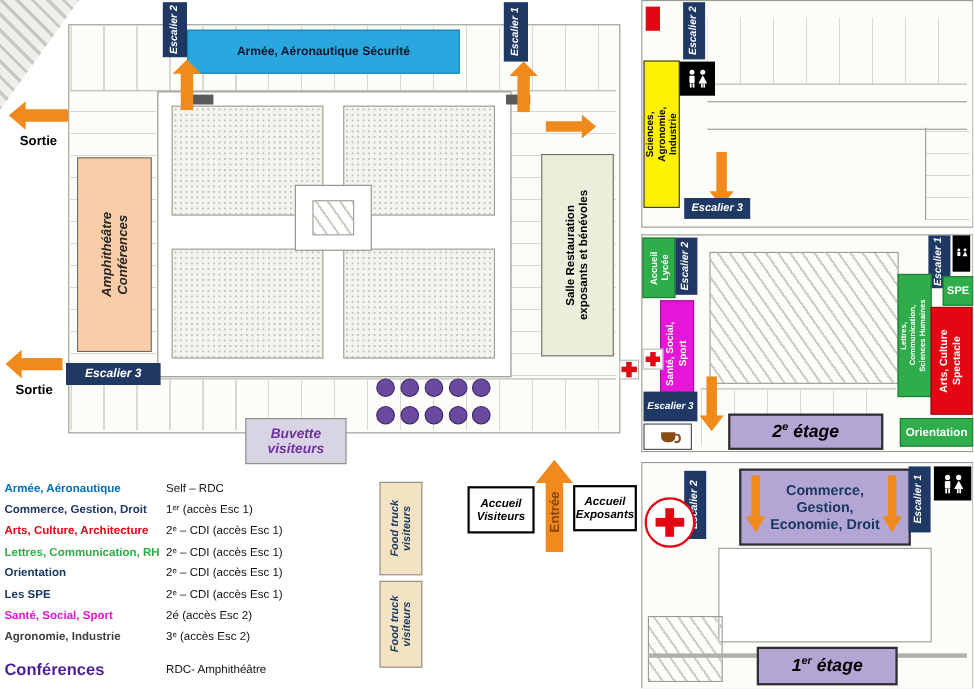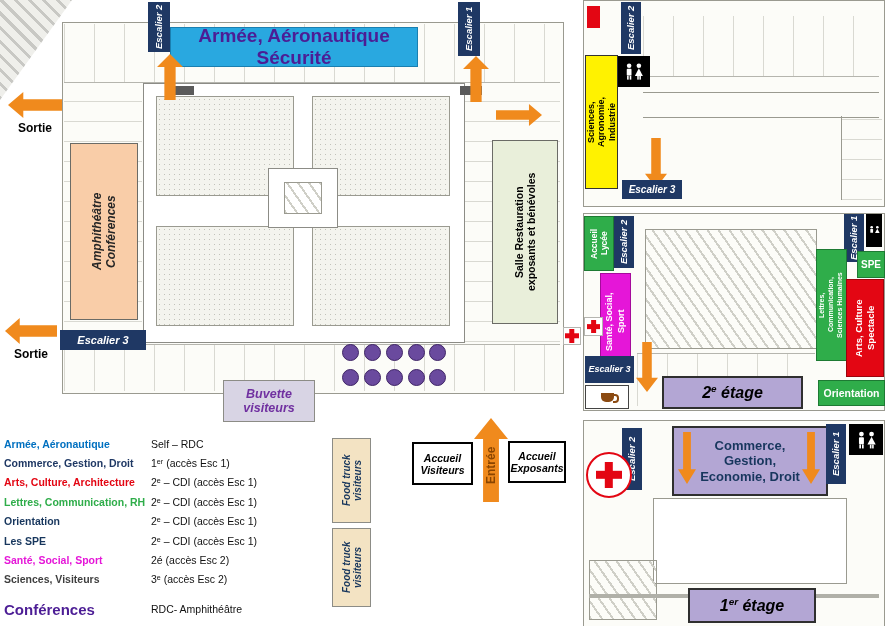--- a/index.html
+++ b/index.html
@@ -55,21 +55,21 @@
     <div class="abs" style="left:143px;top:83px;width:320px;height:258px;border:1.5px solid #8c8c86;background:#fff;"></div>
     <div class="abs garden" style="left:156px;top:96px;width:136px;height:98px;"></div>
     <div class="abs garden" style="left:312px;top:96px;width:136px;height:98px;"></div>
     <div class="abs garden" style="left:156px;top:226px;width:136px;height:98px;"></div>
     <div class="abs garden" style="left:312px;top:226px;width:136px;height:98px;"></div>
     <div class="abs" style="left:268px;top:168px;width:68px;height:58px;background:#fff;border:1px solid #8c8c86;"></div>
     <div class="abs hatch" style="left:284px;top:182px;width:36px;height:30px;"></div>
     <div class="abs stairmark" style="left:172px;top:86px;width:22px;height:9px;"></div>
     <div class="abs stairmark" style="left:460px;top:86px;width:22px;height:9px;"></div>
 
-    <div class="abs box" style="left:170px;top:27px;width:246px;height:38px;background:var(--banner_blue);border:1px solid #1a7fb0;color:#4c1d95;font-weight:bold;font-size:19px;">Armée, Aéronautique Sécurité</div>
+    <div class="abs box" style="left:170px;top:27px;width:246px;height:38px;background:var(--banner_blue);border:1px solid #1a7fb0;color:#0f172a;font-weight:bold;font-size:11px;">Armée, Aéronautique Sécurité</div>
     <div class="abs esc vert" style="left:148px;top:2px;width:22px;height:50px;">Escalier 2</div>
     <div class="abs esc vert" style="left:458px;top:2px;width:22px;height:54px;">Escalier 1</div>
 
     <div class="abs" style="left:157px;top:54px;width:26px;height:46px;">
       <svg class="arrow" viewBox="0 0 30 60" preserveAspectRatio="none">
           <polygon points="15,0 30,17 21.5,17 21.5,60 8.5,60 8.5,17 0,17" fill="currentColor"></polygon>
         </svg>
       </div>
     <div class="abs" style="left:463px;top:56px;width:26px;height:46px;">
       <svg class="arrow" viewBox="0 0 30 60" preserveAspectRatio="none">
@@ -141,30 +141,30 @@
       </div>
     <div class="legend-row">
       <span class="legend-label" style="color: rgb(23, 54, 93);">Les SPE</span>
       <span class="legend-value">2ᵉ – CDI (accès Esc 1)</span>
       </div>
     <div class="legend-row">
       <span class="legend-label" style="color: rgb(229, 22, 216);">Santé, Social, Sport</span>
       <span class="legend-value">2é (accès Esc 2)</span>
       </div>
     <div class="legend-row">
-      <span class="legend-label" style="color: rgb(63, 63, 63);">Sciences, Visiteurs</span>
+      <span class="legend-label" style="color: rgb(63, 63, 63);">Agronomie, Industrie</span>
       <span class="legend-value">3ᵉ (accès Esc 2)</span>
       </div>
     <div class="legend-row big">
       <span class="legend-label" style="color: #4c1d95;">Conférences</span>
       <span class="legend-value">RDC- Amphithéâtre</span>
       </div>
   </div>
 
-  <div class="abs" style="left:328px;top:414px;width:240px;height:212px;">
+  <div class="abs" style="left:341px;top:414px;width:240px;height:212px;">
     <div class="abs box vert" style="left:4px;top:24px;width:37px;height:83px;background:var(--tan);border:1px solid #8c8c86;color:#17365D;font-weight:bold;font-style:italic;font-size:10px;">Food truck
 visiteurs</div>
     <div class="abs box vert" style="left:4px;top:114px;width:37px;height:77px;background:var(--tan);border:1px solid #8c8c86;color:#17365D;font-weight:bold;font-style:italic;font-size:10px;">Food truck
 visiteurs</div>
     <div class="abs box" style="left:84px;top:28px;width:57px;height:39px;background:#fff;border:2px solid #000;font-weight:bold;font-style:italic;font-size:10.5px;">Accueil
 Visiteurs</div>
     <div class="abs" style="left:146px;top:4px;width:34px;height:84px;">
       <svg class="arrow" viewBox="0 0 30 60" preserveAspectRatio="none">
           <polygon points="15,0 30,15 22,15 22,60 8,60 8,15 0,15" fill="currentColor"></polygon>
         </svg>

